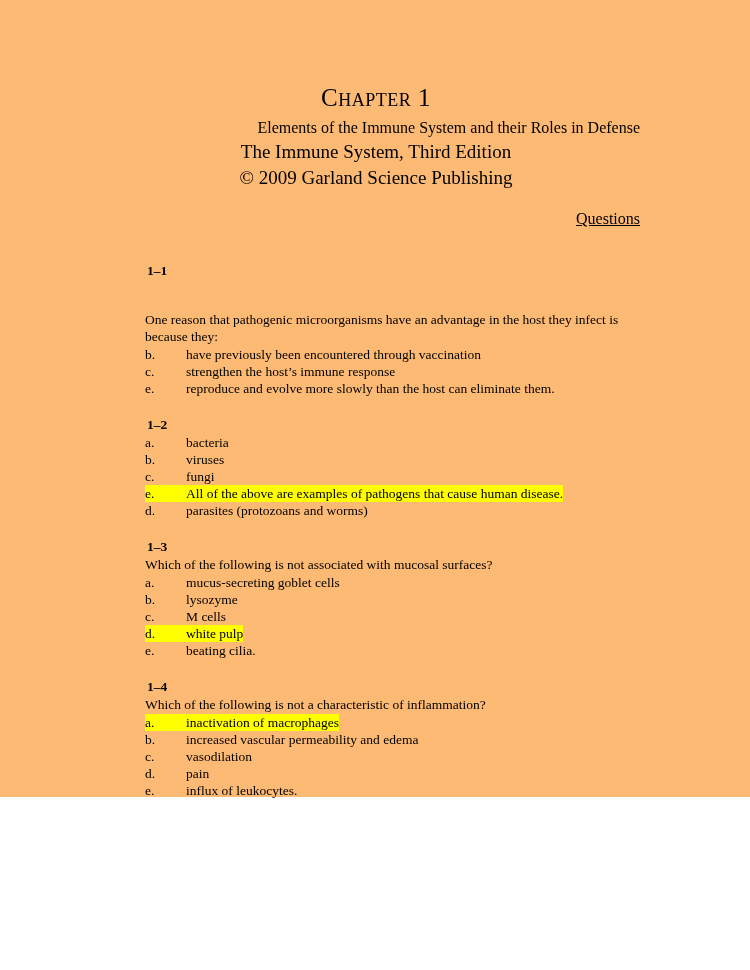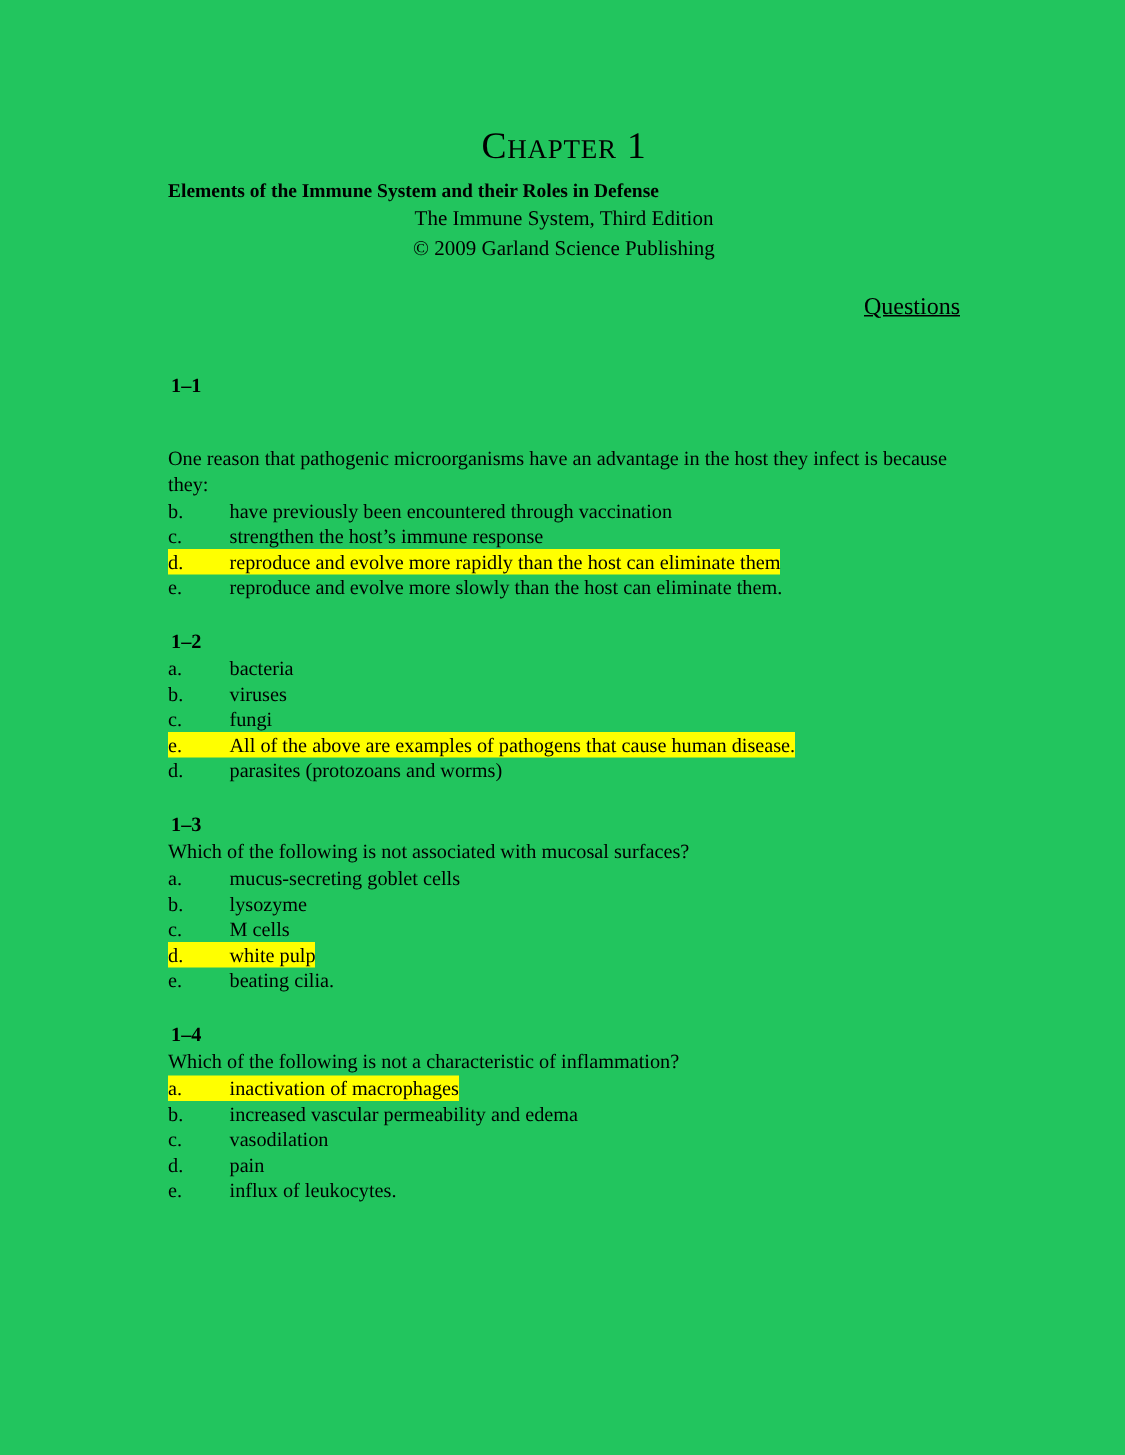--- a/index.html
+++ b/index.html
@@ -10,50 +10,50 @@
   body {
     width: 750px;
     height: 970px;
     font-family: "Liberation Serif", serif;
     color: #000000;
     overflow: hidden;
   }
   .page {
     position: relative;
     width: 750px;
-    height: 970px;
-    background: #22c55e;
+    height: 797px;
+    background: #fdba74;
     box-sizing: border-box;
     padding: 84px 110px 40px 112px;
   }
   .chapter-heading {
     text-align: center;
     font-size: 25px;
     font-variant: small-caps;
     letter-spacing: 0.5px;
   }
   .doc-title {
-    text-align: left;
-    font-size: 13px;
+    text-align: right;
+    font-size: 16px;
     margin-top: 7px;
-    font-weight: bold;
   }
   .edition-line, .copyright-line {
     text-align: center;
-    font-size: 14px;
+    font-size: 19px;
     margin-top: 4px;
   }
   .questions-heading {
     text-align: right;
     font-size: 16px;
     text-decoration: underline;
     margin-top: 21px;
   }
   .questions {
     margin-top: 34px;
+    margin-left: 33px;
   }
   .question {
     margin-top: 19px;
     font-size: 13.5px;
     line-height: 17px;
   }
   .q-number {
     font-weight: bold;
     font-size: 13.5px;
     margin-left: 2px;
@@ -101,23 +101,20 @@
 
     <div class="question">
       <div class="q-number">1–1</div>
       <div class="q-stem">One reason that pathogenic microorganisms have an advantage in the host they infect is because they:</div>
       <div class="options">
         <div class="option-row">
           <span class="opt-wrap"><span class="opt-letter">b.</span><span class="opt-text">have previously been encountered through vaccination</span></span>
         </div>
         <div class="option-row">
           <span class="opt-wrap"><span class="opt-letter">c.</span><span class="opt-text">strengthen the host’s immune response</span></span>
-        </div>
-        <div class="option-row">
-          <span class="opt-wrap highlight"><span class="opt-letter">d.</span><span class="opt-text">reproduce and evolve more rapidly than the host can eliminate them</span></span>
         </div>
         <div class="option-row">
           <span class="opt-wrap"><span class="opt-letter">e.</span><span class="opt-text">reproduce and evolve more slowly than the host can eliminate them.</span></span>
         </div>
       </div>
     </div>
 
     <div class="question">
       <div class="q-number">1–2</div>
       <div class="options">

